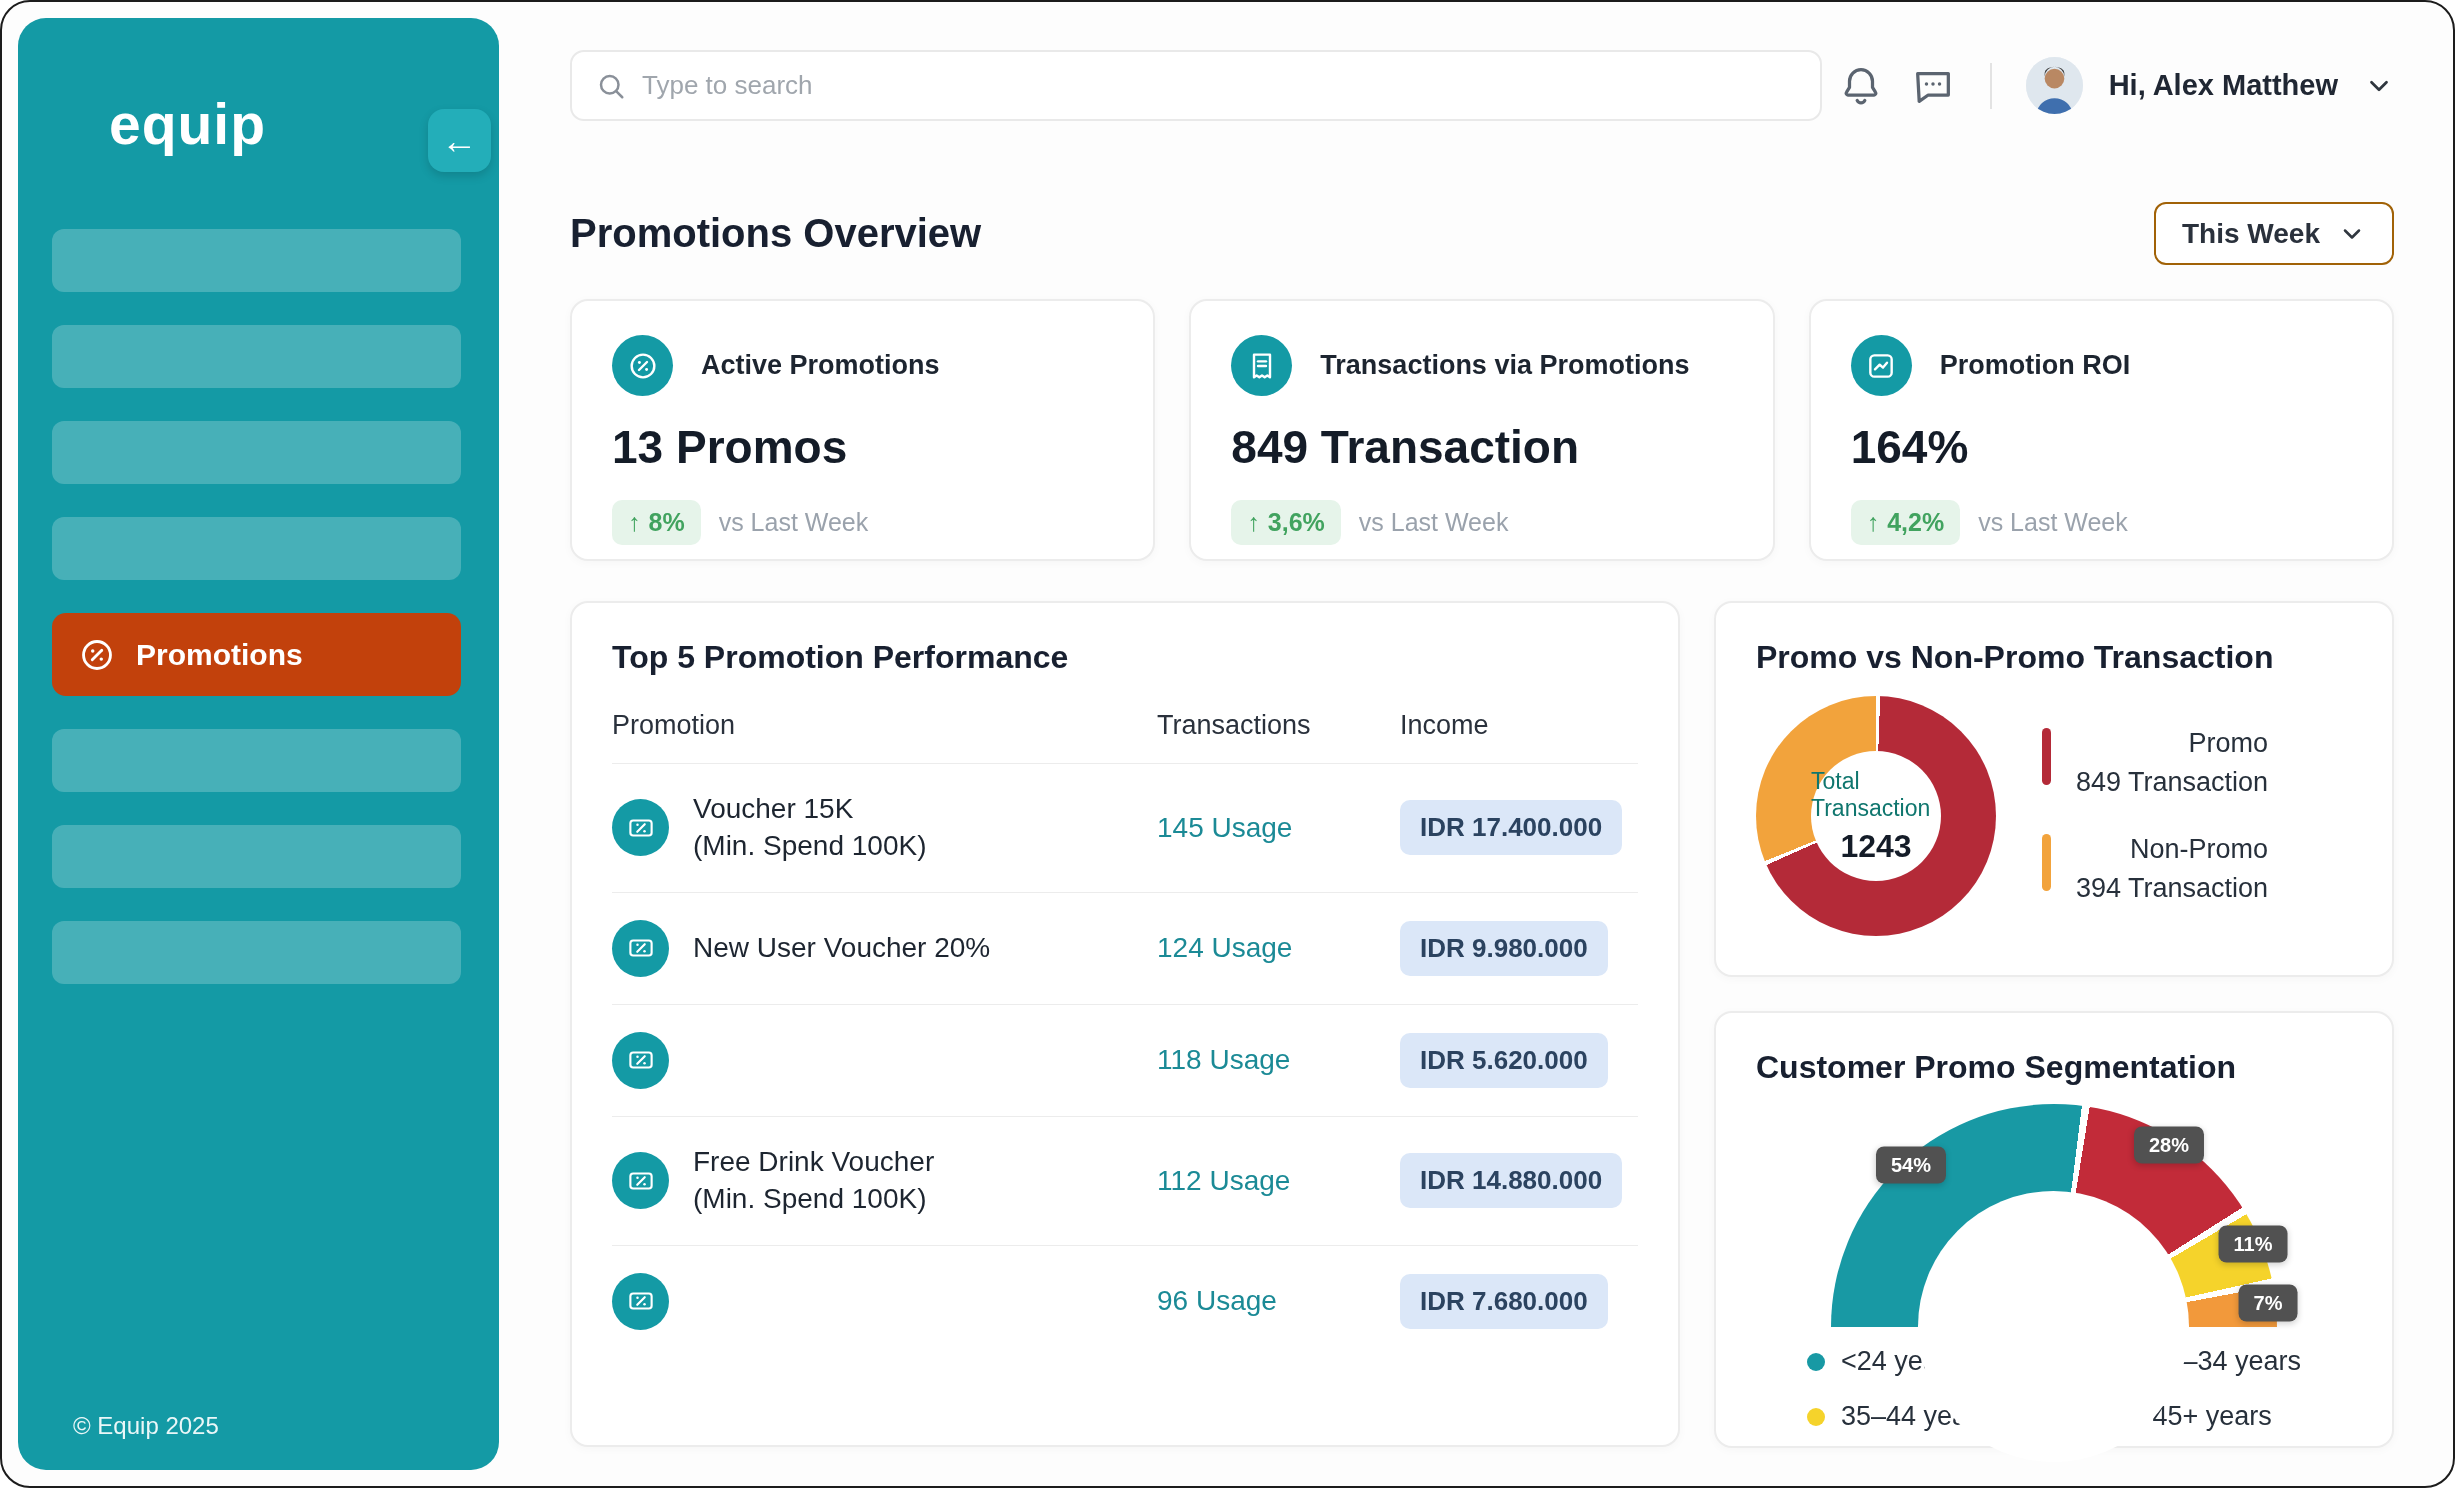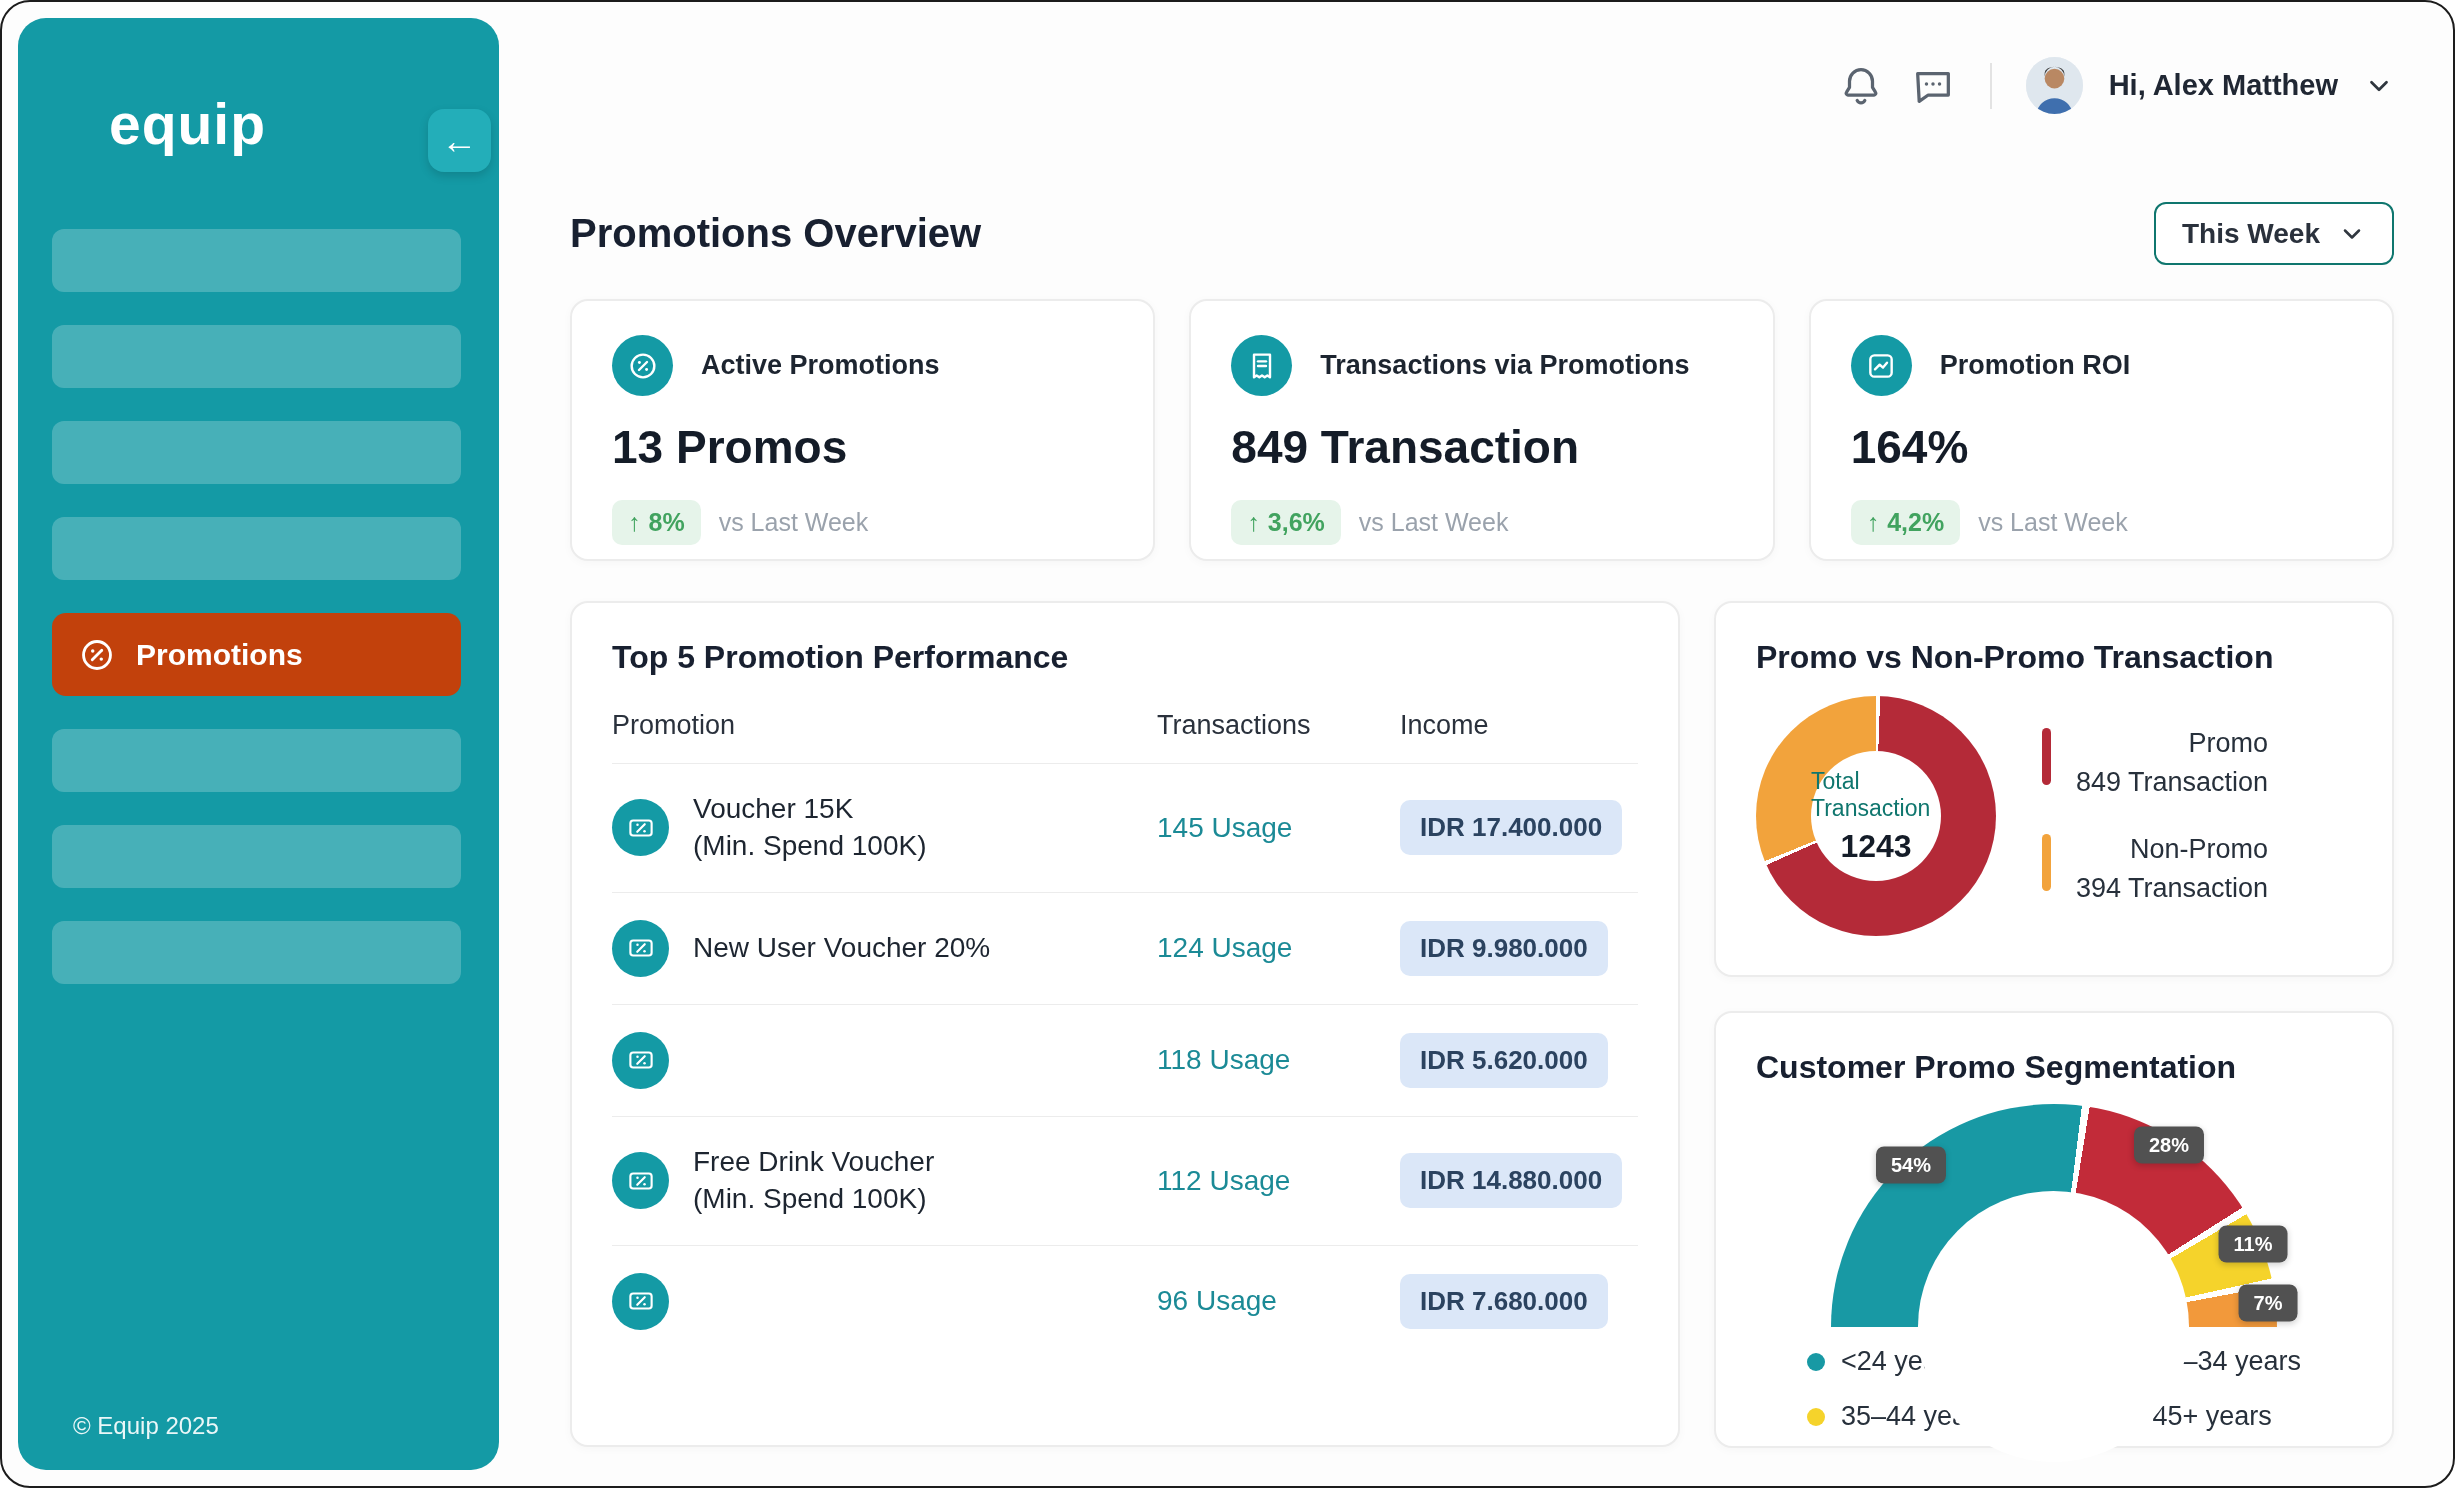--- a/index.html
+++ b/index.html
@@ -42,21 +42,21 @@
   .icon-btn { width: 46px; height: 46px; color: #5b6470; cursor: pointer; }
   .icon-btn svg { width: 100%; height: 100%; }
   .tb-divider { width: 2px; height: 46px; background: #e3e3e3; margin: 0 8px; }
   .avatar { width: 57px; height: 57px; border-radius: 50%; overflow: hidden; background: #e9eef3; flex: none; }
   .greeting { font-size: 29px; font-weight: 700; color: #202733; }
   .chev { width: 30px; height: 30px; color: #30373f; }
 
   .heading-row { display: flex; align-items: center; margin-bottom: 34px; }
   .page-title { font-size: 40px; font-weight: 700; color: #182030; }
   .period-btn { margin-left: auto; height: 63px; padding: 0 26px; background: #fff;
-          border: 2px solid #0f766e; border-radius: 12px; display: flex; align-items: center;
+          border: 2px solid #a16207; border-radius: 12px; display: flex; align-items: center;
           gap: 18px; font-size: 28px; font-weight: 600; color: #2a313c; cursor: pointer; }
   .period-btn .chev { width: 28px; height: 28px; }
 
   .card { background: #fff; border: 2px solid #ececec; border-radius: 18px;
           box-shadow: 0 2px 10px rgba(17,24,39,.03); }
 
   .stats-row { display: grid; grid-template-columns: repeat(3, 1fr); gap: 34px; margin-bottom: 40px; }
   .stat-card { padding: 34px 40px; height: 262px; }
   .stat-head { display: flex; align-items: center; gap: 28px; margin-bottom: 24px; }
   .stat-icon { width: 61px; height: 61px; border-radius: 50%; background: #149aa5;
@@ -150,20 +150,27 @@
       <div class="menu-placeholder"></div>
       <div class="menu-placeholder"></div>
     </nav>
 
     <div class="copyright">© Equip 2025</div>
   </aside>
 
   <main class="main">
 
     <div class="topbar">
+      <div class="search">
+        <svg viewBox="0 0 24 24" fill="none" stroke="currentColor" stroke-width="2" stroke-linecap="round">
+          <circle cx="11" cy="11" r="7"></circle>
+            <line x1="16.5" y1="16.5" x2="21" y2="21"></line>
+        </svg>
+        <input type="text" placeholder="Type to search" style="">
+      </div>
 
       <div class="topbar-right">
         <div class="icon-btn">
           <svg viewBox="0 0 24 24" fill="none" stroke="currentColor" stroke-width="1.7" stroke-linecap="round" stroke-linejoin="round">
             <path d="M12 3.5a6 6 0 0 0-6 6v3.2L4.4 15.3a.9.9 0 0 0 .75 1.4h13.7a.9.9 0 0 0 .75-1.4L18 12.7V9.5a6 6 0 0 0-6-6z"></path>
             <path d="M10 19.5a2.2 2.2 0 0 0 4 0"></path>
           </svg>
         </div>
         <div class="icon-btn">
           <svg viewBox="0 0 24 24" fill="none" stroke="currentColor" stroke-width="1.7" stroke-linecap="round" stroke-linejoin="round">

